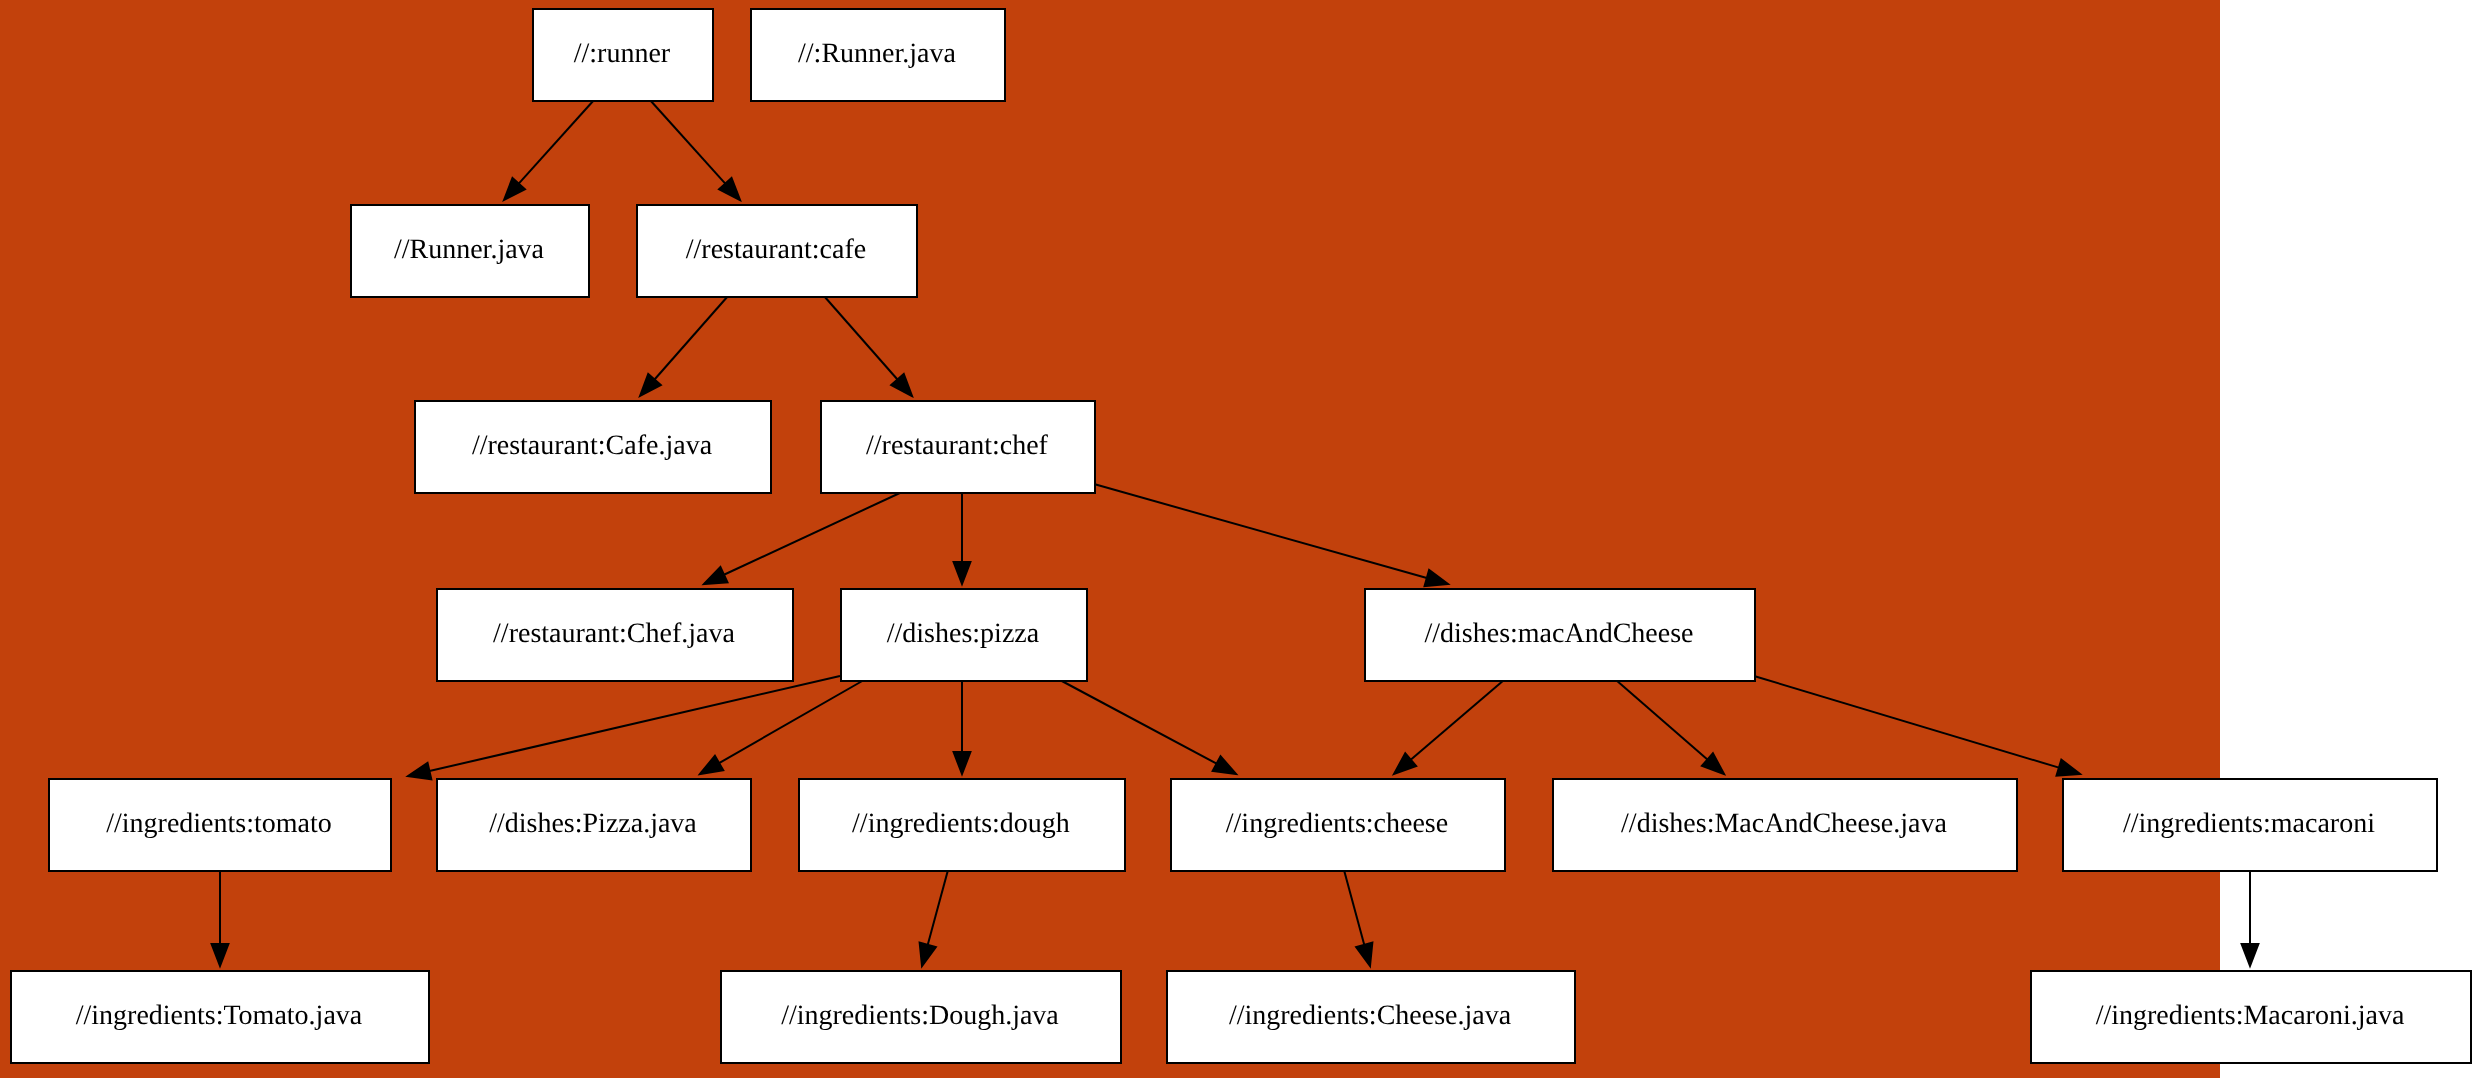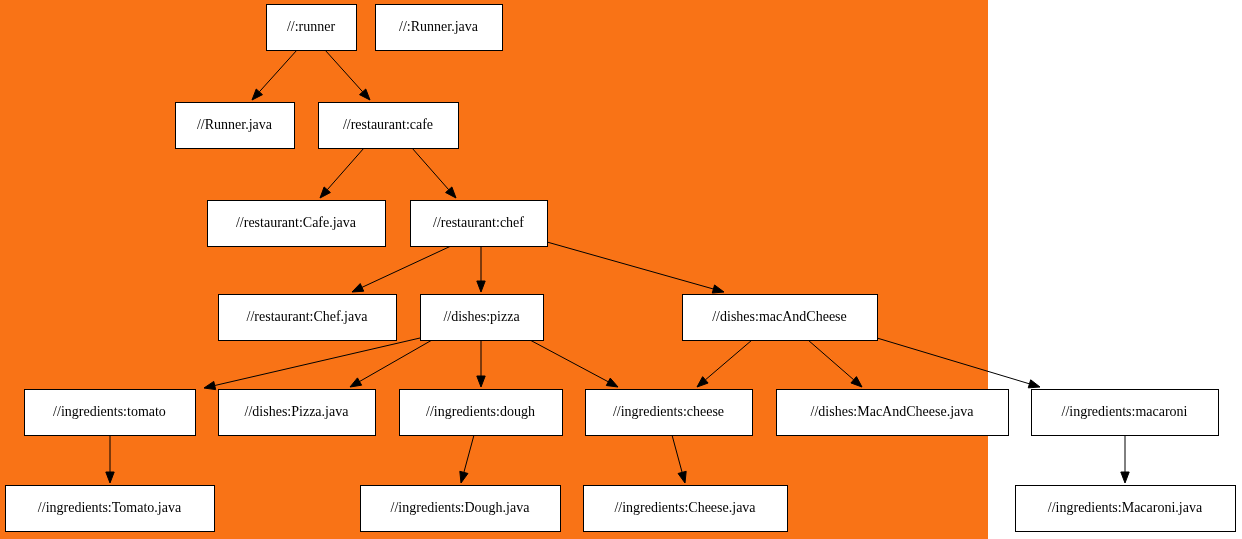--- a/index.html
+++ b/index.html
@@ -8,23 +8,23 @@
     background: #ffffff;
   }
   body {
     width: 1242px;
     height: 539px;
     overflow: hidden;
     font-family: "Liberation Serif", "DejaVu Serif", serif;
   }
   #graph-root {
     position: relative;
-    width: 988px;
+    width: 1110px;
     height: 539px;
-    background: #f97316;
+    background: #c2410c;
   }
   svg#graph-canvas {
     position: absolute;
     top: 0;
     left: 0;
     width: 1242px;
     height: 539px;
     display: block;
   }
   .node-box {

